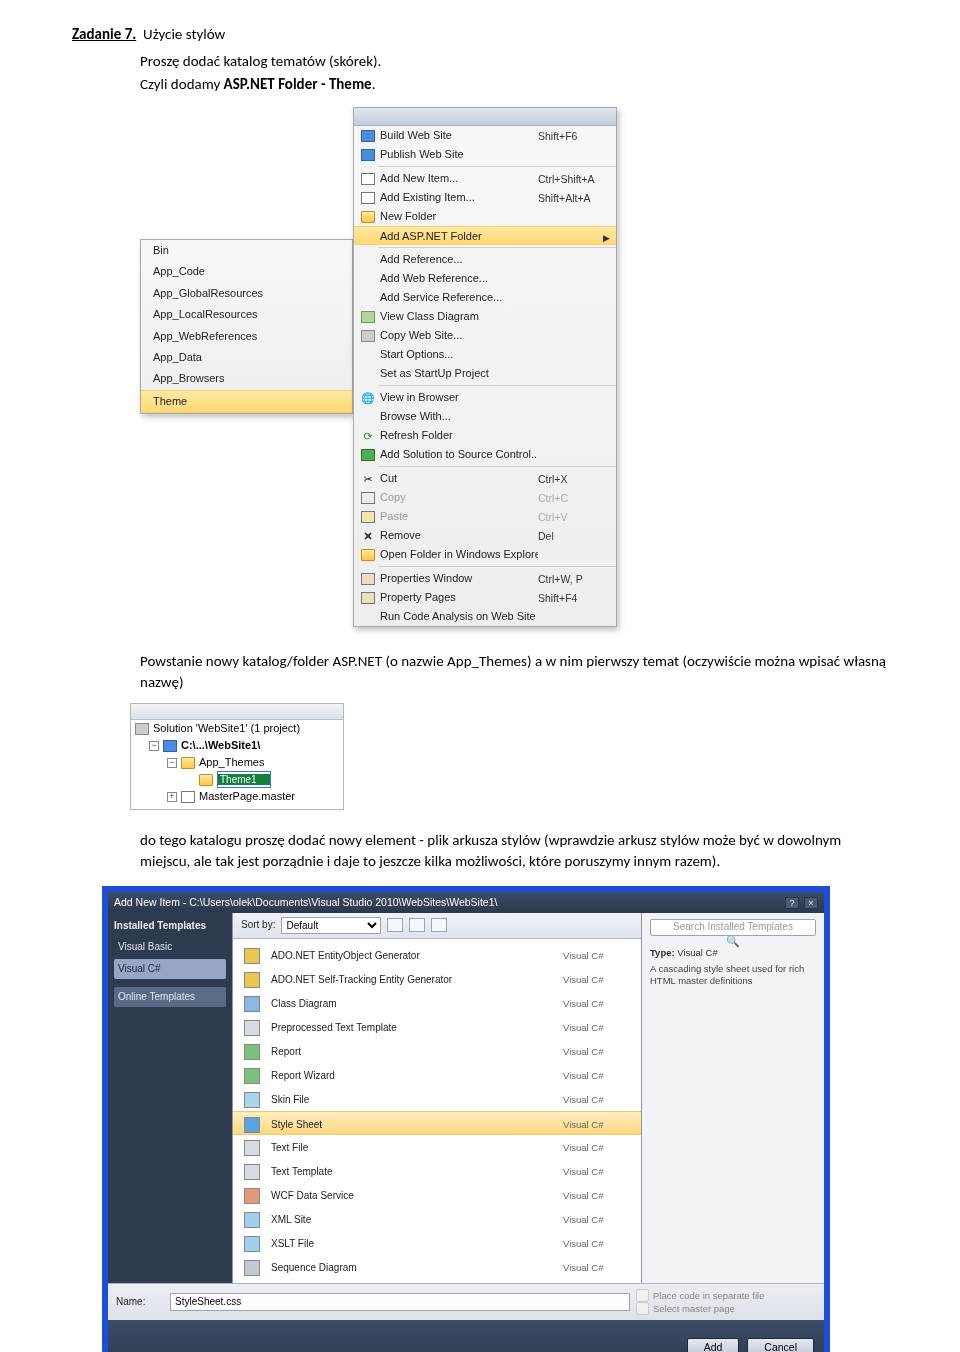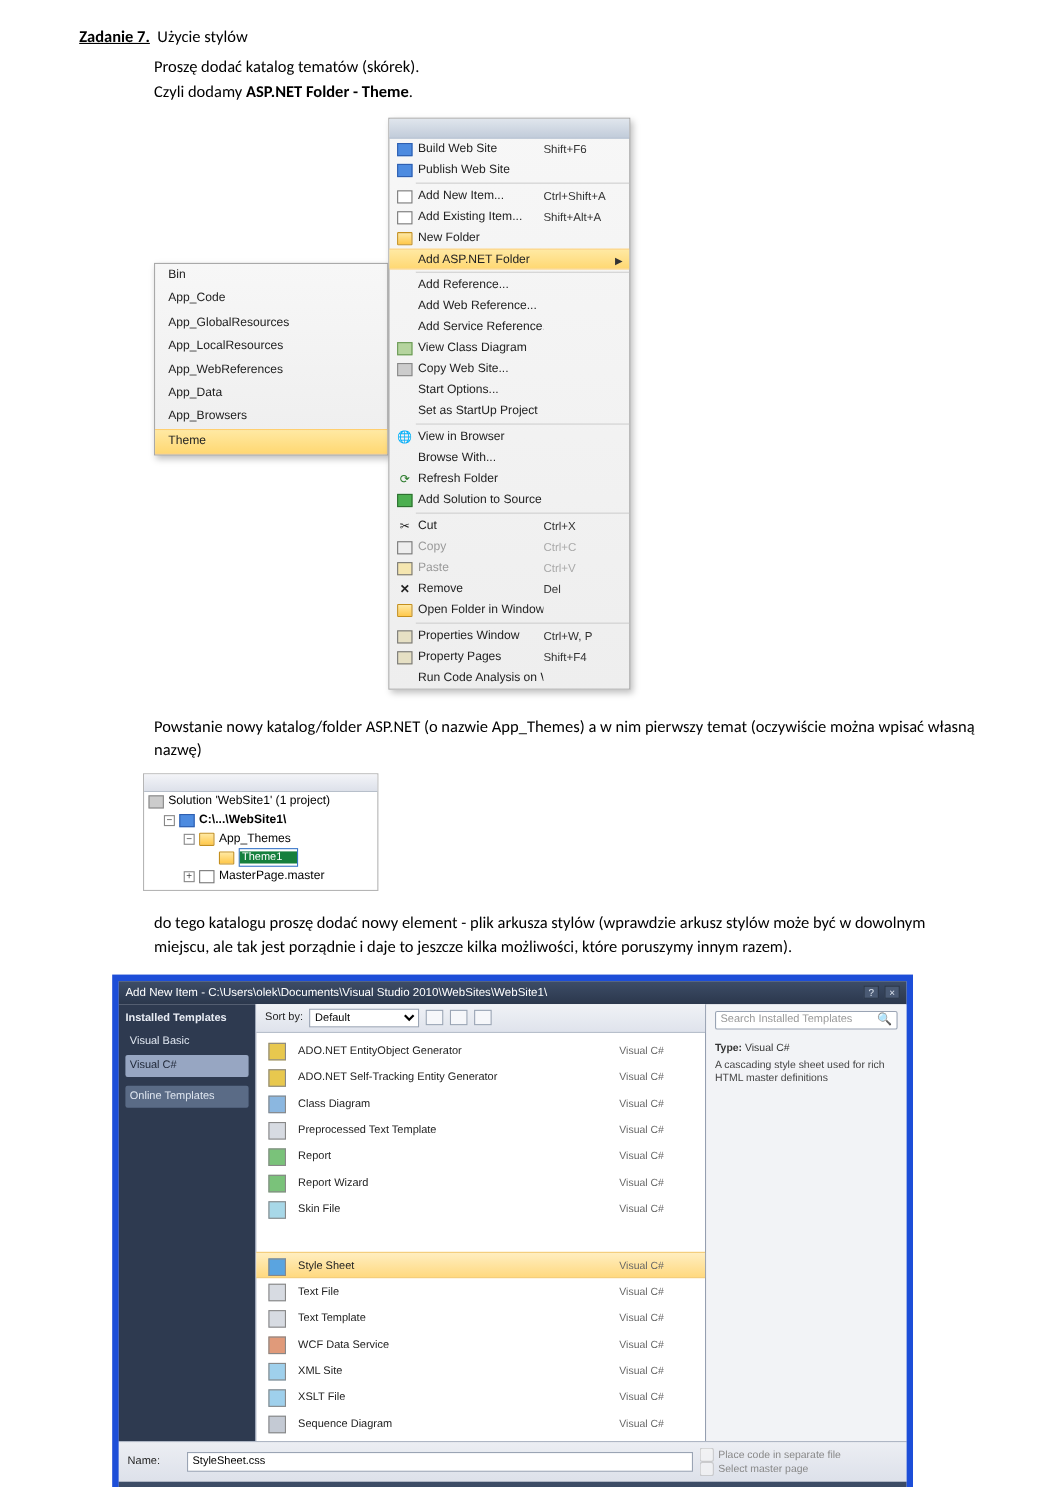--- a/index.html
+++ b/index.html
@@ -20,21 +20,21 @@
     font-family: "Segoe UI", Tahoma, sans-serif;
     font-size: 11px;
     color: #222;
   }
   .submenu { width: 213px; }
   .sub-item { padding: 3px 10px 3px 12px; display: flex; align-items: center; }
   .sub-item.hl {
     background: linear-gradient(to bottom,#ffe9a3,#ffd873);
     border-top:1px solid #ffcf6f; border-bottom:1px solid #ffcf6f;
   }
-  .mainmenu { width: 220px; }
+  .mainmenu { width: 264px; }
   .mm-row {
     display: grid; grid-template-columns: 22px 1fr 72px;
     align-items: center; padding: 2px 6px 2px 4px; height: 19px;
   }
   .mm-row.hl {
     background: linear-gradient(to bottom,#ffe9a3,#ffd873);
     border-top:1px solid #ffcf6f; border-bottom:1px solid #ffcf6f;
   }
   .mm-row.dis { color: #9a9a9a; }
   .mm-sep { height:1px; background:#cfcfcf; margin:2px 0 2px 24px; }
@@ -115,33 +115,34 @@
     font-size:10px; border:1px solid #9aa4b4; height:17px; width:100px; background:#fff;
   }
   .dlg-tb-ico { width:16px; height:14px; border:1px solid #9aa4b4; background:#f6f7fa; display:inline-block; }
   .dlg-list { padding:4px 0; }
   .dlg-item {
     display:grid; grid-template-columns:28px 1fr 70px;
     align-items:center; padding:4px 8px 4px 10px; height:24px;
   }
   .dlg-item.hl {
     background: linear-gradient(to bottom,#ffeec0,#ffd980);
-    border-top:1px solid #f3c96f; border-bottom:1px solid #f3c96f;margin-top:27px;
+    border-top:1px solid #f3c96f; border-bottom:1px solid #f3c96f;
   }
   .dlg-item .lng { color:#666; font-size:9.5px; }
   .dlg-ico {
     width:18px; height:18px; display:inline-flex; align-items:center; justify-content:center;
   }
   .dlg-right {
     width:182px; background:#f2f3f6; padding:6px 8px;
   }
   .dlg-right .search {
     border:1px solid #9aa4b4; background:#fff; height:17px; border-radius:2px;
     display:flex; align-items:center; padding:0 4px; margin-bottom:10px; color:#999;
     justify-content:space-between;
+    flex-direction:column;
   }
   .dlg-right .search .mag { font-size:11px; color:#777; }
   .dlg-right .desc-t { font-size:9.5px; color:#333; margin-bottom:4px; }
   .dlg-right .desc { font-size:9.5px; color:#444; line-height:1.3; }
   .dlg-bottom {
     background:linear-gradient(#eceef3,#dde1ea);
     border-top:1px solid #aeb6c4; padding:5px 8px;
     display:grid; grid-template-columns:48px 1fr 180px; column-gap:6px; align-items:center;
     font-size:10px;
   }

